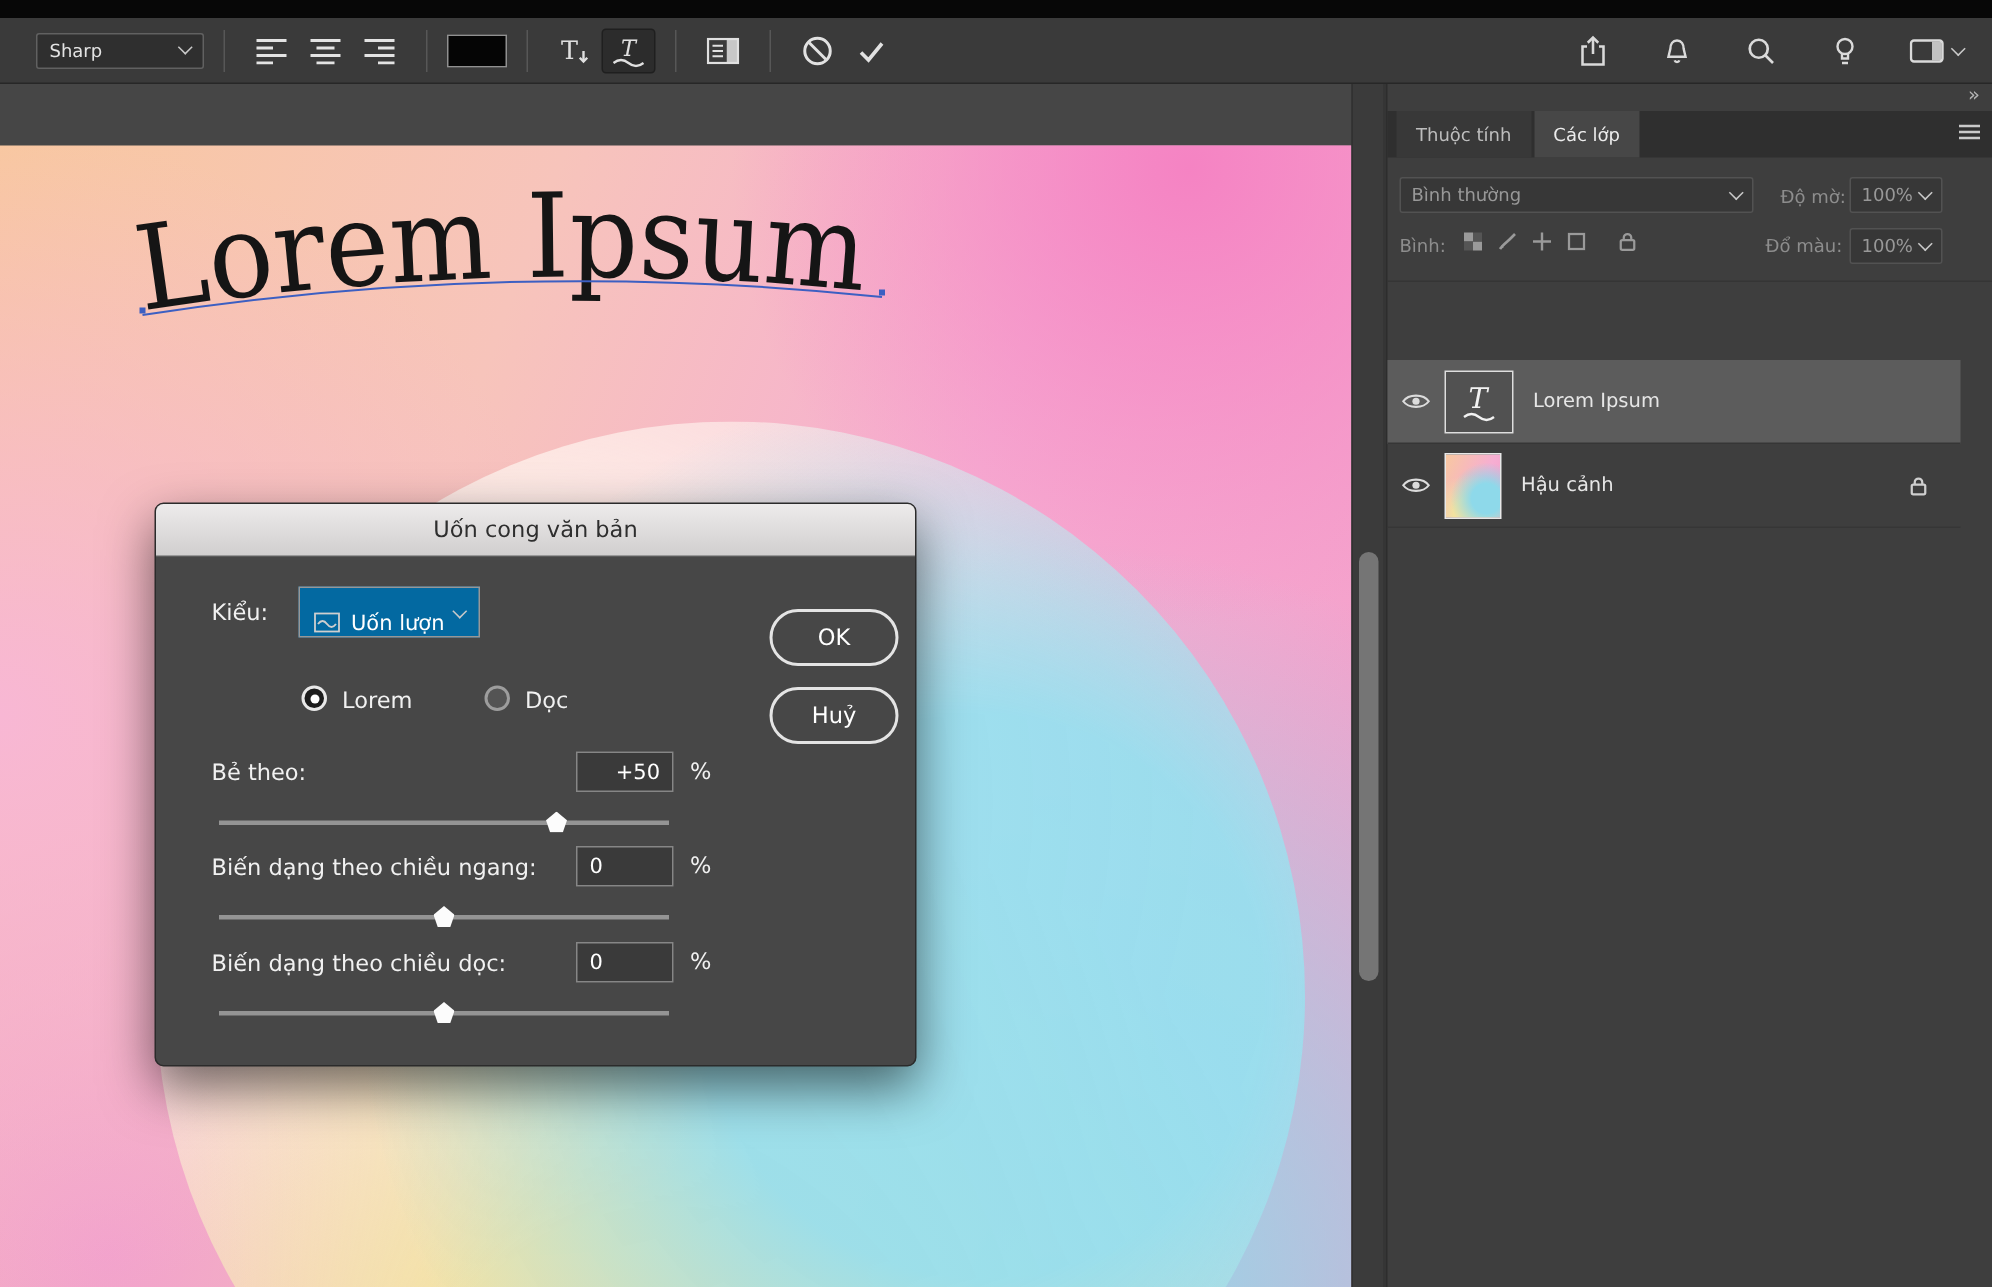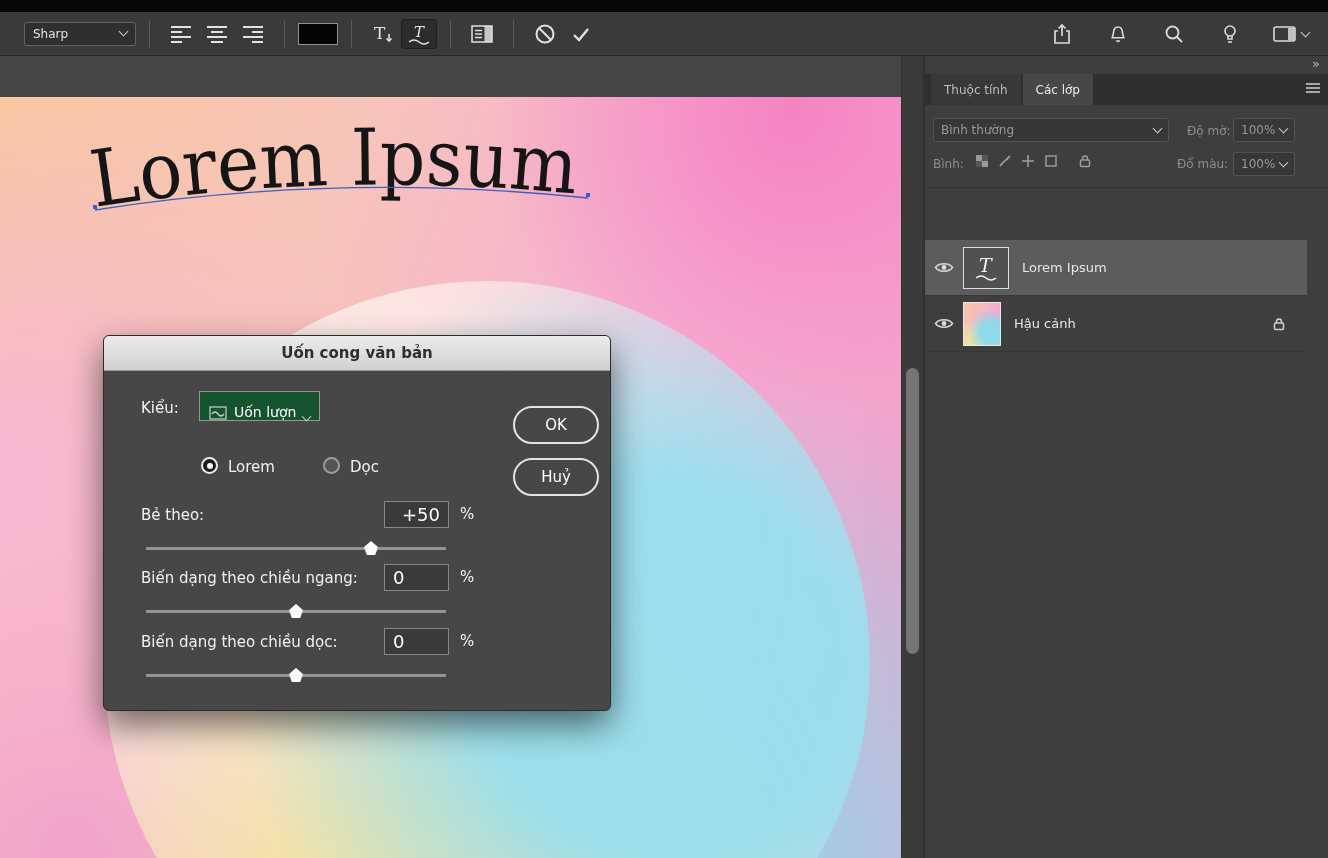--- a/index.html
+++ b/index.html
@@ -54,30 +54,30 @@
   .thumb-img{width:38px;height:44px;border:1px solid #e8e8e8;margin-right:13px;background:
     radial-gradient(circle at 75% 70%, #8ed9ea 0 25%, rgba(142,217,234,0) 60%),
     radial-gradient(circle at 45% 95%, #f2e2a0 0 25%, rgba(242,226,160,0) 60%),
     linear-gradient(115deg,#f8c8a0,#f6aed2 60%,#f49cc9)}
   .layer-name{font-size:13px;color:#e6e6e6}
   
   .dialog{position:absolute;left:103px;top:335px;width:508px;height:376px;background:#474747;
     border:1px solid #2b2b2b;border-radius:6px;box-shadow:0 14px 34px rgba(0,0,0,.55);z-index:50}
   .dialog-header{position:absolute;top:0;left:0;width:506px;height:35px;background:linear-gradient(#edebeb,#d1cfcf);
     border-bottom:1px solid #999;border-radius:5px 5px 0 0;display:flex;align-items:center;justify-content:center;
-    color:#2e2e2e;font-size:15px;font-weight:bold}
+    color:#2e2e2e;font-size:15px;font-weight:normal}
   .dlabel{position:absolute;color:#f1f1f1;font-size:15px;white-space:nowrap}
-  .style-dd{position:absolute;left:95px;top:55px;height:30px;display:flex;align-items:flex-end;gap:7px;
-    background:#14532d;border:1px solid #979797;padding:0 9px;color:#fff;font-size:14px}
+  .style-dd{position:absolute;left:95px;top:55px;height:30px;display:flex;align-items:flex-start;gap:7px;
+    background:#0369a1;border:1px solid #979797;padding:16px 9px;color:#fff;font-size:14px}
   .radio{width:17px;height:17px;border-radius:50%;position:absolute}
   .radio.sel{border:2px solid #e9e9e9;background:#1c1c1c}
   .radio.sel::after{content:"";position:absolute;left:3.5px;top:3.5px;width:6px;height:6px;background:#fff;border-radius:50%}
   .radio.unsel{border:2px solid #9d9d9d;background:rgba(255,255,255,.07)}
   .num-box{position:absolute;width:65px;height:27px;background:#3a3a3a;border:1px solid #868686;color:#fff;
-    font-size:18px;display:flex;align-items:center;padding:0 8px}
+    font-size:14px;display:flex;align-items:center;padding:0 8px}
   .num-box.ta-r{justify-content:flex-end}
   .slider{position:absolute;left:42px;width:300px;height:3px;background:#949494}
   .slider-thumb{position:absolute;top:-6px;width:14px;height:14px;background:#fcfcfc;
     clip-path:polygon(50% 0,100% 42%,80% 100%,20% 100%,0 42%);transform:translateX(-50%)}
   .dlg-btn{position:absolute;left:409px;width:86px;height:38px;border:2px solid #e4e4e4;border-radius:19px;
     background:transparent;color:#fff;font-size:15px;display:flex;align-items:center;justify-content:center}
   svg{display:block}
 </style>
 </head>
 <body>

